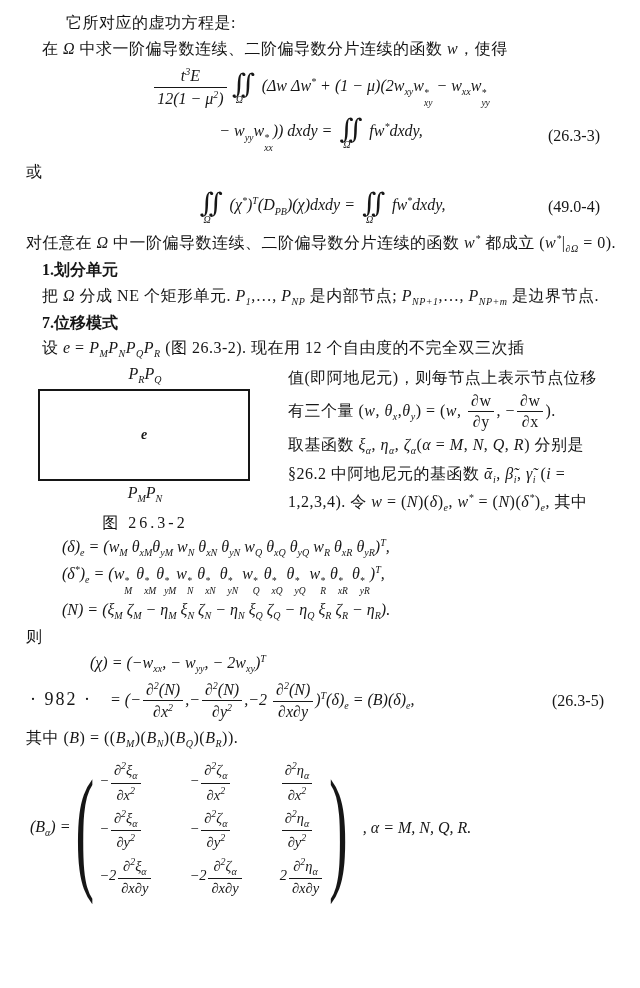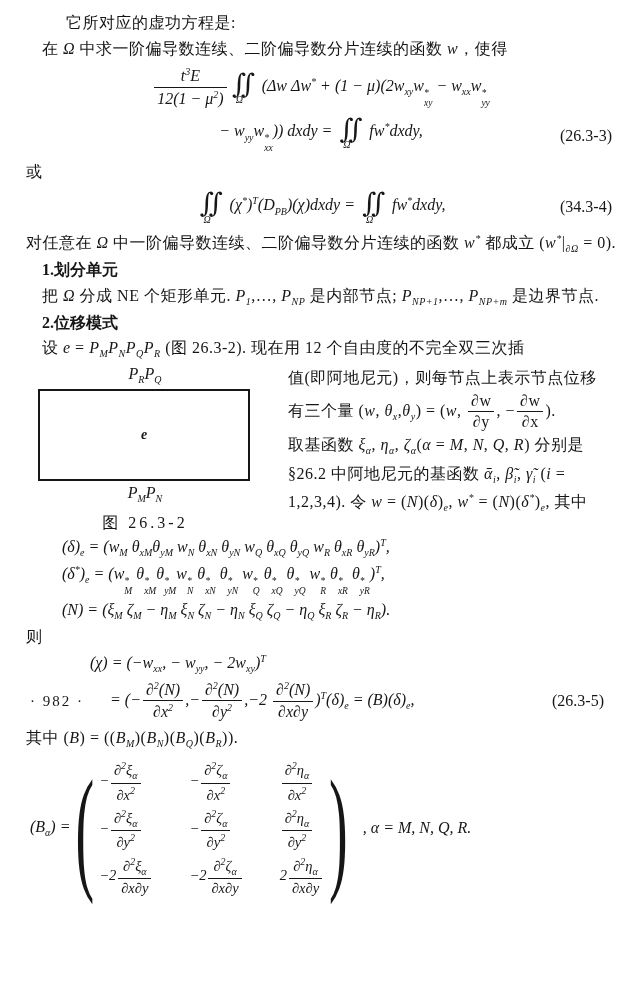--- a/index.html
+++ b/index.html
@@ -14,21 +14,21 @@
   .cn { letter-spacing:0.5px; }
   .ind-40 { padding-left:40px; }
   .ind-16 { padding-left:16px; }
   .ind-36 { padding-left:36px; }
   .ti-16 { text-indent:16px;font-family:Liberation Serif, serif; }
   sub, sup { font-size:10px; font-style:italic; }
   i { font-style:italic; }
 
   
   .eq { position:relative; text-align:center; margin:2px 0; }
-  .eq .eq-label { position:absolute; right:4px; bottom:12px; font-style:normal; letter-spacing:0; }
+  .eq .eq-label { position:absolute; right:16px; bottom:12px; font-style:normal; letter-spacing:0; }
   .formula { font-style:italic; }
   .eq-line { line-height:1.45; padding:3px 0; }
 
   
   .frac { display:inline-block; vertical-align:middle; text-align:center; margin:0 2px; line-height:1.15; }
   .frac .num { display:block; border-bottom:1.4px solid #161616; padding:0 3px 1px; }
   .frac .den { display:block; padding:1px 3px 0; }
 
   
   .iint { display:inline-flex; flex-direction:column; align-items:flex-start; vertical-align:middle; margin:0 3px; }
@@ -58,21 +58,21 @@
   .chi2 .eq-label { position:absolute; right:12px; top:50%; transform:translateY(-50%); font-style:normal; }
 
   
   .brow { display:flex; align-items:center; margin-top:8px; padding-left:4px; font-style:italic; }
   .mparen { font-style:normal; font-size:56px; line-height:1; display:inline-block; transform:scaleY(2.45); transform-origin:center; padding:0 1px; }
   .mgrid { display:grid; grid-template-columns:repeat(3,auto); gap:5px 36px; margin:0 4px; font-size:14.5px; }
   .mcell { white-space:nowrap; }
   .mtail { padding-left:14px; white-space:nowrap; }
   .mlead { white-space:nowrap; padding-right:4px; }
 
-  .page-number { position:absolute; left:30px; bottom:30px; font-size:15px; letter-spacing:2px; }
+  .page-number { position:absolute; left:30px; bottom:30px; font-size:18px; letter-spacing:2px; }
   .or-line { margin:0; }
 </style>
 </head>
 <body>
 
 <div class="page">
 
   <div class="line cn ind-40">它所对应的虚功方程是:</div>
   <div class="line cn ind-16">在 <i>Ω</i> 中求一阶偏导数连续、二阶偏导数分片连续的函数 <i>w</i>，使得</div>
 
@@ -100,30 +100,30 @@
   <div class="line cn or-line">或</div>
 
   <div class="eq">
     <div class="eq-line formula"><span class="iint">
           <span class="iint-glyph">∬</span>
           <span class="iint-sub">Ω</span>
         </span> (χ<sup>*</sup>)<sup>T</sup>(D<sub>PB</sub>)(χ)dxdy = <span class="iint">
           <span class="iint-glyph">∬</span>
           <span class="iint-sub">Ω</span>
         </span> fw<sup>*</sup>dxdy,</div>
-    <span class="eq-label">(34.3-4)</span>
+    <span class="eq-label">(49.0-4)</span>
   </div>
 
   <div class="line cn">对任意在 <i>Ω</i> 中一阶偏导数连续、二阶偏导数分片连续的函数 <i>w</i><sup>*</sup> 都成立 (<i>w</i><sup>*</sup>|<sub>∂Ω</sub> = 0).</div>
 
 
   <div class="sub-title">1.划分单元</div>
   <div class="line cn ti-16">把 <i>Ω</i> 分成 NE 个矩形单元.  <i>P</i><sub>1</sub>,…, <i>P</i><sub>NP</sub> 是内部节点; <i>P</i><sub>NP+1</sub>,…, <i>P</i><sub>NP+m</sub> 是边界节点.</div>
 
-  <div class="sub-title">2.位移模式</div>
+  <div class="sub-title">7.位移模式</div>
   <div class="line cn ind-16">设 <i>e</i> = <i>P</i><sub>M</sub><i>P</i><sub>N</sub><i>P</i><sub>Q</sub><i>P</i><sub>R</sub> (图 26.3-2).  现在用 12 个自由度的不完全双三次插</div>
 
   <div class="fig-row">
     <div class="figure">
       <div class="fig-corners">
         <span>P<sub>R</sub></span>
         <span>P<sub>Q</sub></span>
       </div>
       <div class="fig-rect">
         <span class="fig-e">e</span>

